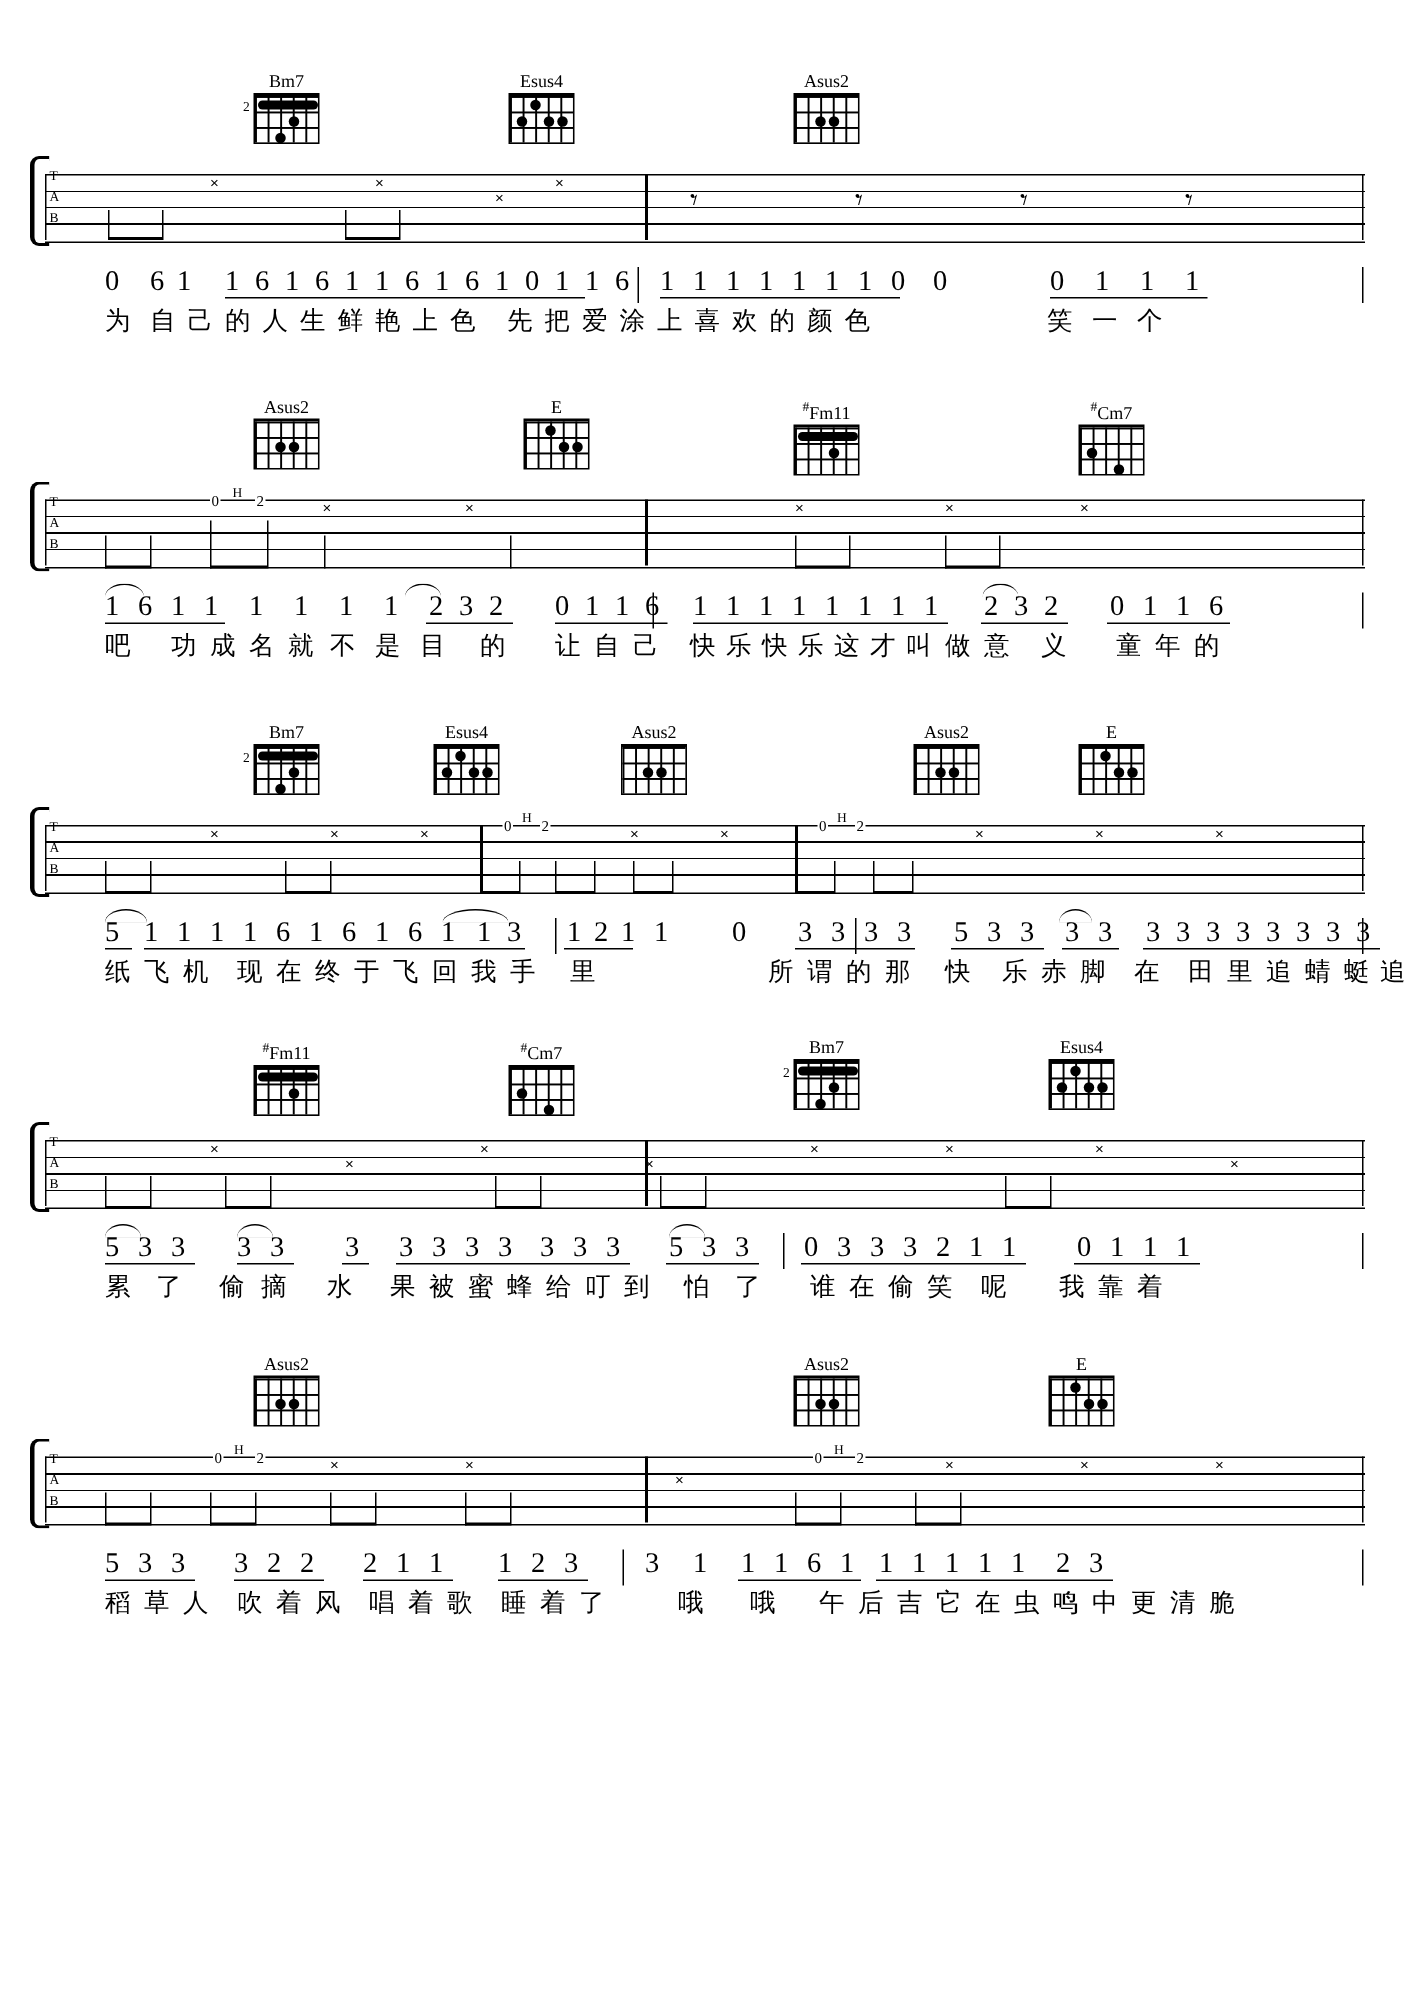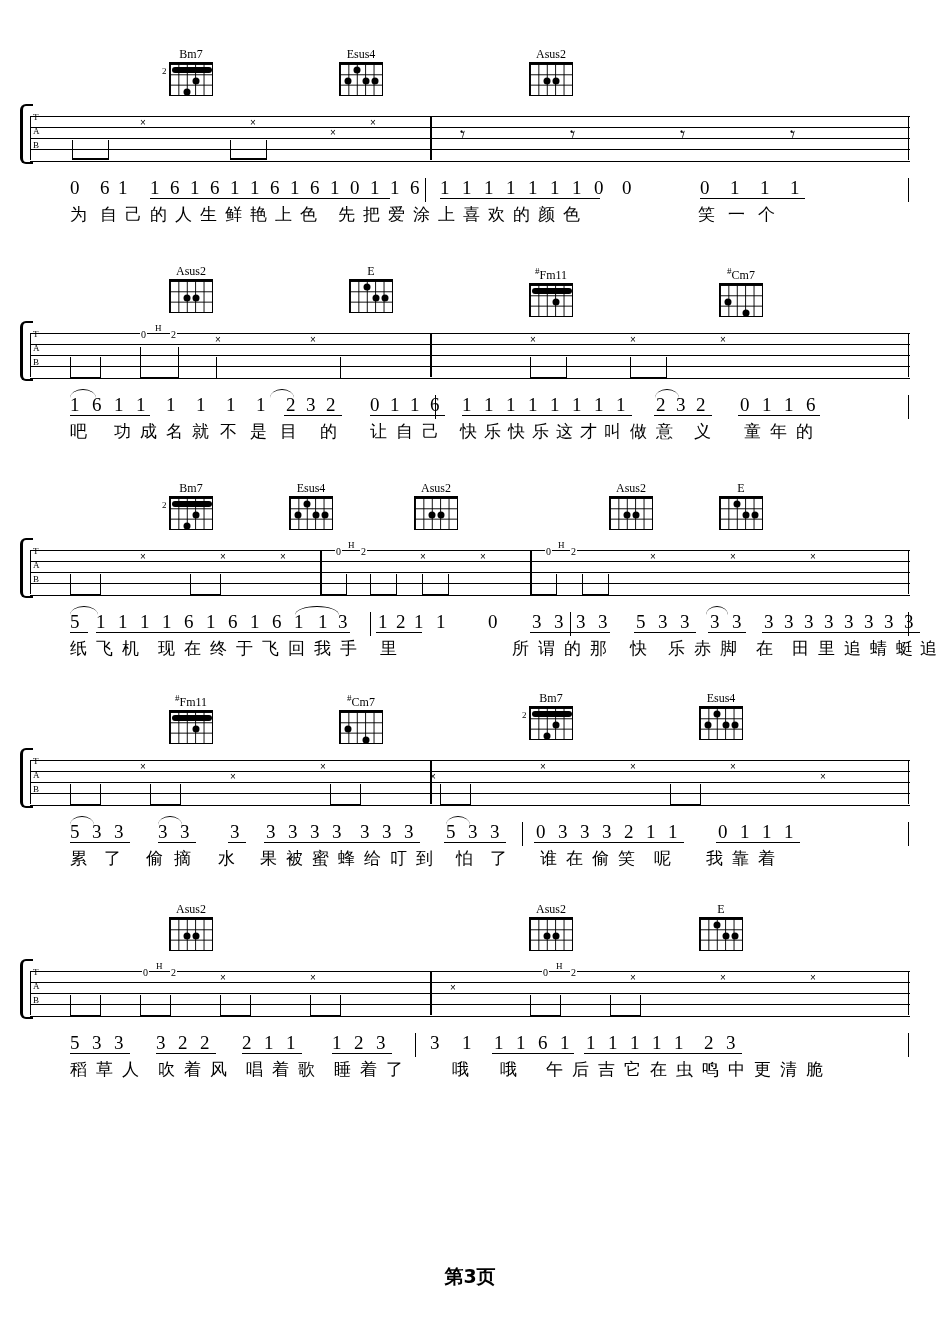--- a/index.html
+++ b/index.html
@@ -802,14 +802,13 @@
       <span class="lyr" style="left:580px;">在</span>
       <span class="lyr" style="left:606px;">虫</span>
       <span class="lyr" style="left:632px;">鸣</span>
       <span class="lyr" style="left:658px;">中</span>
       <span class="lyr" style="left:684px;">更</span>
       <span class="lyr" style="left:710px;">清</span>
       <span class="lyr" style="left:736px;">脆</span>
     </div>
   </div>
 
-  <div class="footer">第3页</div>
 </div>
 
 </body></html>

